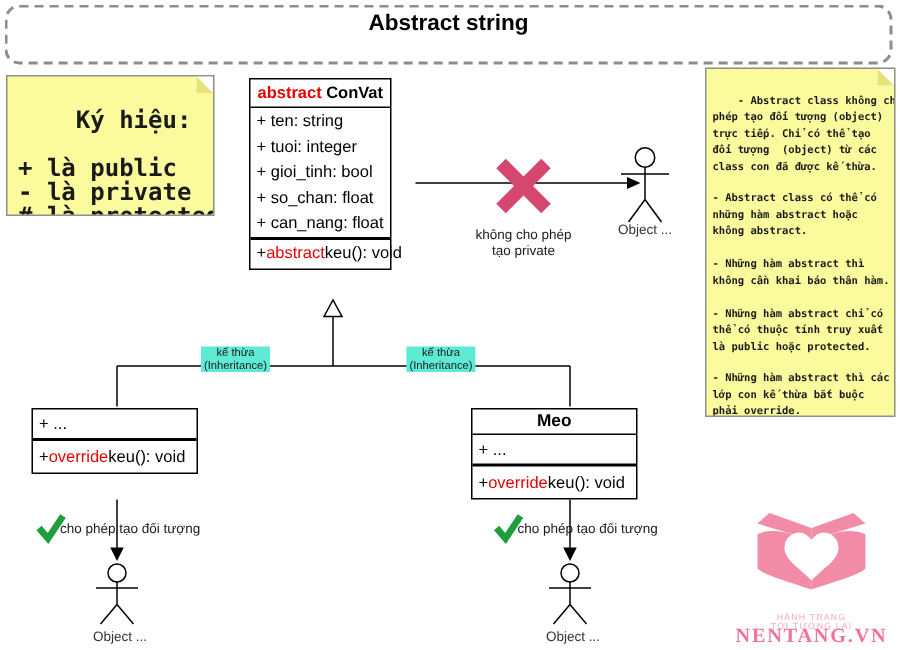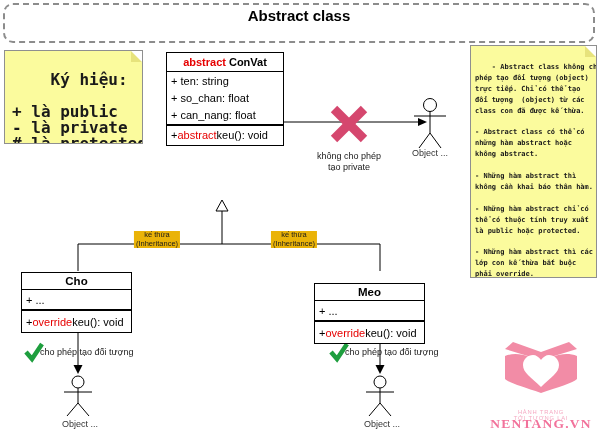--- a/index.html
+++ b/index.html
@@ -26,36 +26,36 @@
   
   .uml-class { position:absolute; background:#fff; border:1px solid #000;
                font-size:11px; color:#000; z-index:2; box-sizing:border-box; }
   .uml-head { font-weight:bold; text-align:center; border-bottom:1px solid #000;
               display:flex; align-items:center; justify-content:center; }
   .uml-attrs { border-bottom:2px solid #000; }
   .uml-row { display:flex; align-items:center; padding-left:4px; white-space:nowrap; }
   .red { color:#e60000; }
   .sp { margin-left:3px; }
 
-  .class-convat { left:166px; top:52px; width:118px; }
+  .class-convat { left:166px; top:52px; width:95px; }
   .class-convat .uml-head { height:18px; }
   .class-convat .cv-attr { height:17.2px; }
   .class-convat .cv-meth { height:19px; }
 
   .class-sub { top:272px; width:111px; }
   .class-sub .uml-head { height:16px; font-size:11.5px; }
   .class-sub .sub-attr { height:19px; }
   .class-sub .sub-meth { height:21px; }
   .class-cho { left:21px; }
-  .class-meo { left:314px;margin-top:11px; }
+  .class-meo { left:314px; }
 
   
   .lbl { position:absolute; color:#1a1a1a; z-index:3; }
   .center-x { transform:translateX(-50%); text-align:center; }
-  .inherit-label { font-size:7.5px; line-height:8.5px; background:#eab308;
+  .inherit-label { font-size:7.5px; line-height:8.5px; background:#5eead4;
                    padding:0 2px; white-space:pre-line; }
   .no-create-label { font-size:9px; line-height:10.5px; white-space:pre-line; }
   .allow-label { font-size:9px; }
   .actor-label { font-size:9px; color:#333; }
 
   
   .logo-name { font-family:"Liberation Serif", serif; font-weight:bold;
                font-size:13.5px; letter-spacing:1.2px; color:#F2729B; }
   .logo-tagline { font-size:5.8px; letter-spacing:0.8px; color:#F5A9C2; }
 
@@ -124,21 +124,21 @@
     <g fill="#F28CA6" stroke="none">
       <path d="M541,360 L505,349 L513,342 L541,352 Z"></path>
       <path d="M541,360 L577,349 L569,342 L541,352 Z"></path>
       <path d="M541,393 C523,387 509,383 505,379 L505,356 C517,351 531,356 541,363 Z"></path>
       <path d="M541,393 C559,387 573,383 577,379 L577,356 C565,351 551,356 541,363 Z"></path>
       <path d="M541,387 C531,377 523,373 523,365 C523,359 528,355 533,355 C536,355 539,357 541,360 C543,357 546,355 549,355 C554,355 559,359 559,365 C559,373 551,377 541,387 Z" fill="#fff"></path>
     </g>
   </svg>
 
   <div class="title-box">
-    <div>Abstract class</div>
+    <div>Abstract string</div>
   </div>
 
   <div class="note note-legend">
     <span>Ký hiệu:
 
 + là public
 - là private
 # là protected</span>
     <span class="fold"></span>
   </div>
@@ -167,36 +167,35 @@
     <span class="fold"></span>
   </div>
 
   <div class="uml-class class-convat">
     <div class="uml-head">
       <span class="red">abstract</span>
       <span class="sp">ConVat</span>
     </div>
     <div class="uml-attrs">
       <div class="uml-row cv-attr">+ ten: string</div>
+      <div class="uml-row cv-attr">+ tuoi: integer</div>
+      <div class="uml-row cv-attr">+ gioi_tinh: bool</div>
       <div class="uml-row cv-attr">+ so_chan: float</div>
       <div class="uml-row cv-attr">+ can_nang: float</div>
     </div>
     <div>
       <div class="uml-row cv-meth">
         <span>+ </span>
         <span class="red">abstract</span>
         <span> keu(): void</span>
       </div>
     </div>
   </div>
 
   <div class="uml-class class-sub class-cho">
-    <div class="uml-head">
-      <span>Cho</span>
-    </div>
     <div class="uml-attrs">
       <div class="uml-row sub-attr">+ ...</div>
     </div>
     <div class="uml-row sub-meth">
       <span>+ </span>
       <span class="red">override</span>
       <span> keu(): void</span>
     </div>
   </div>
 

